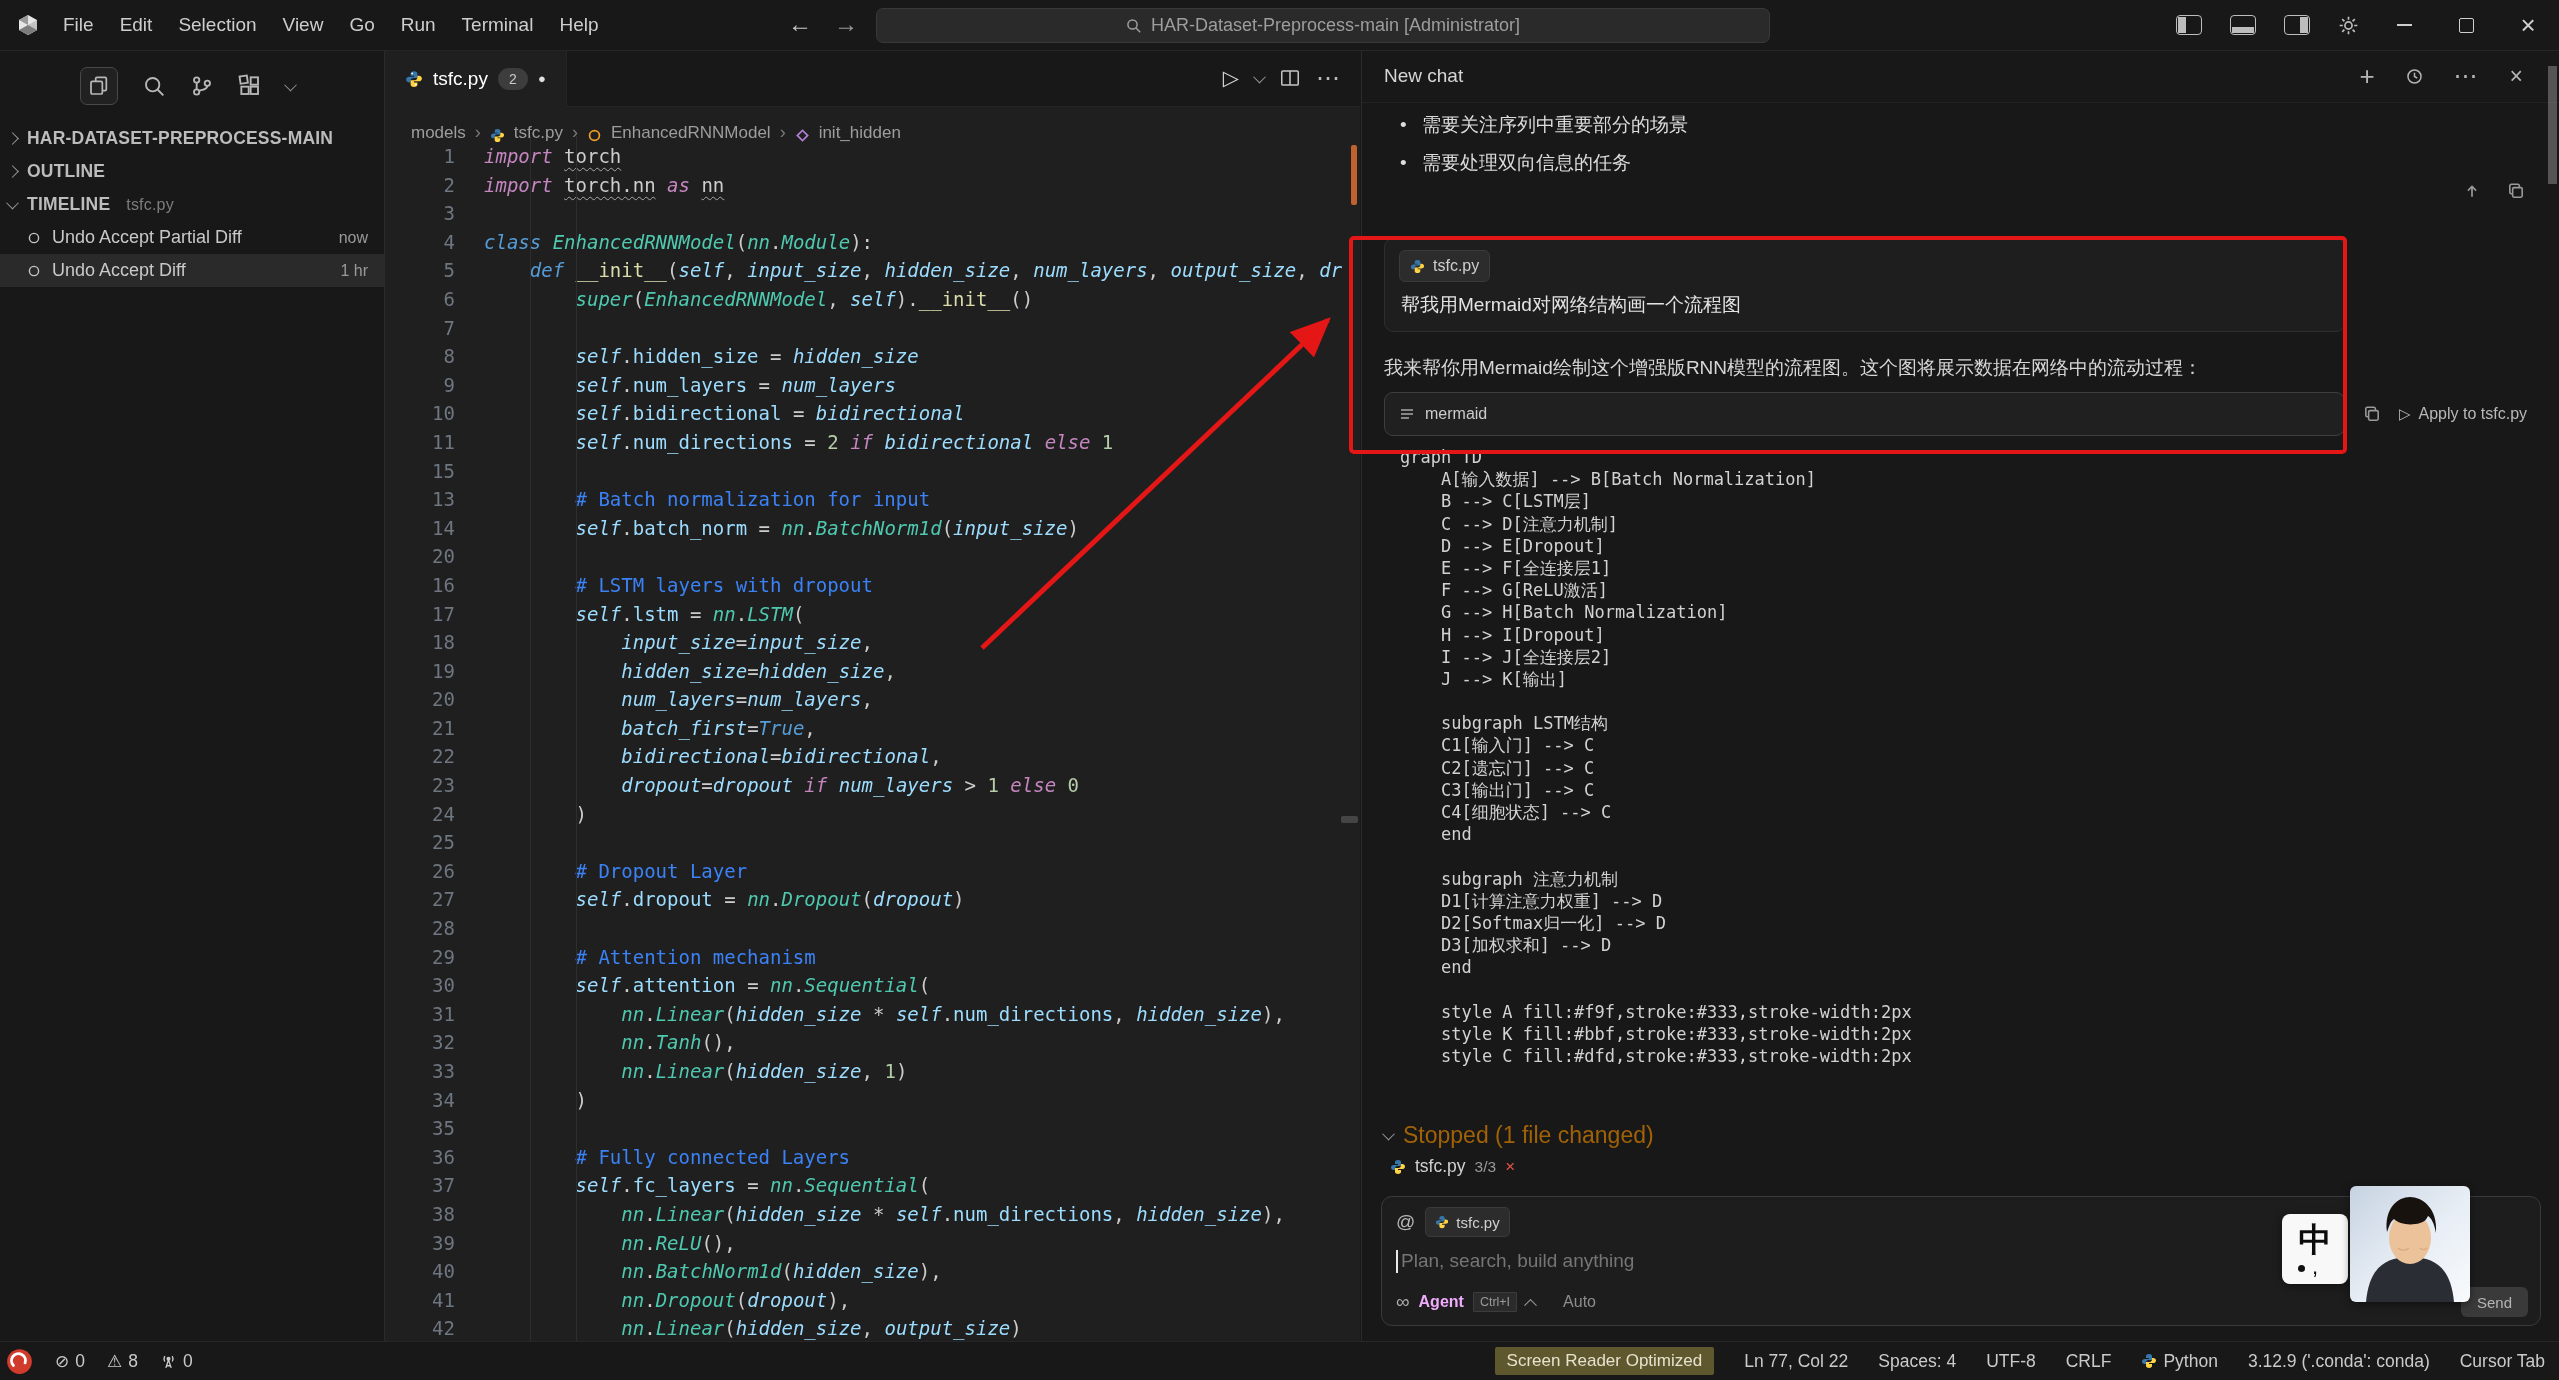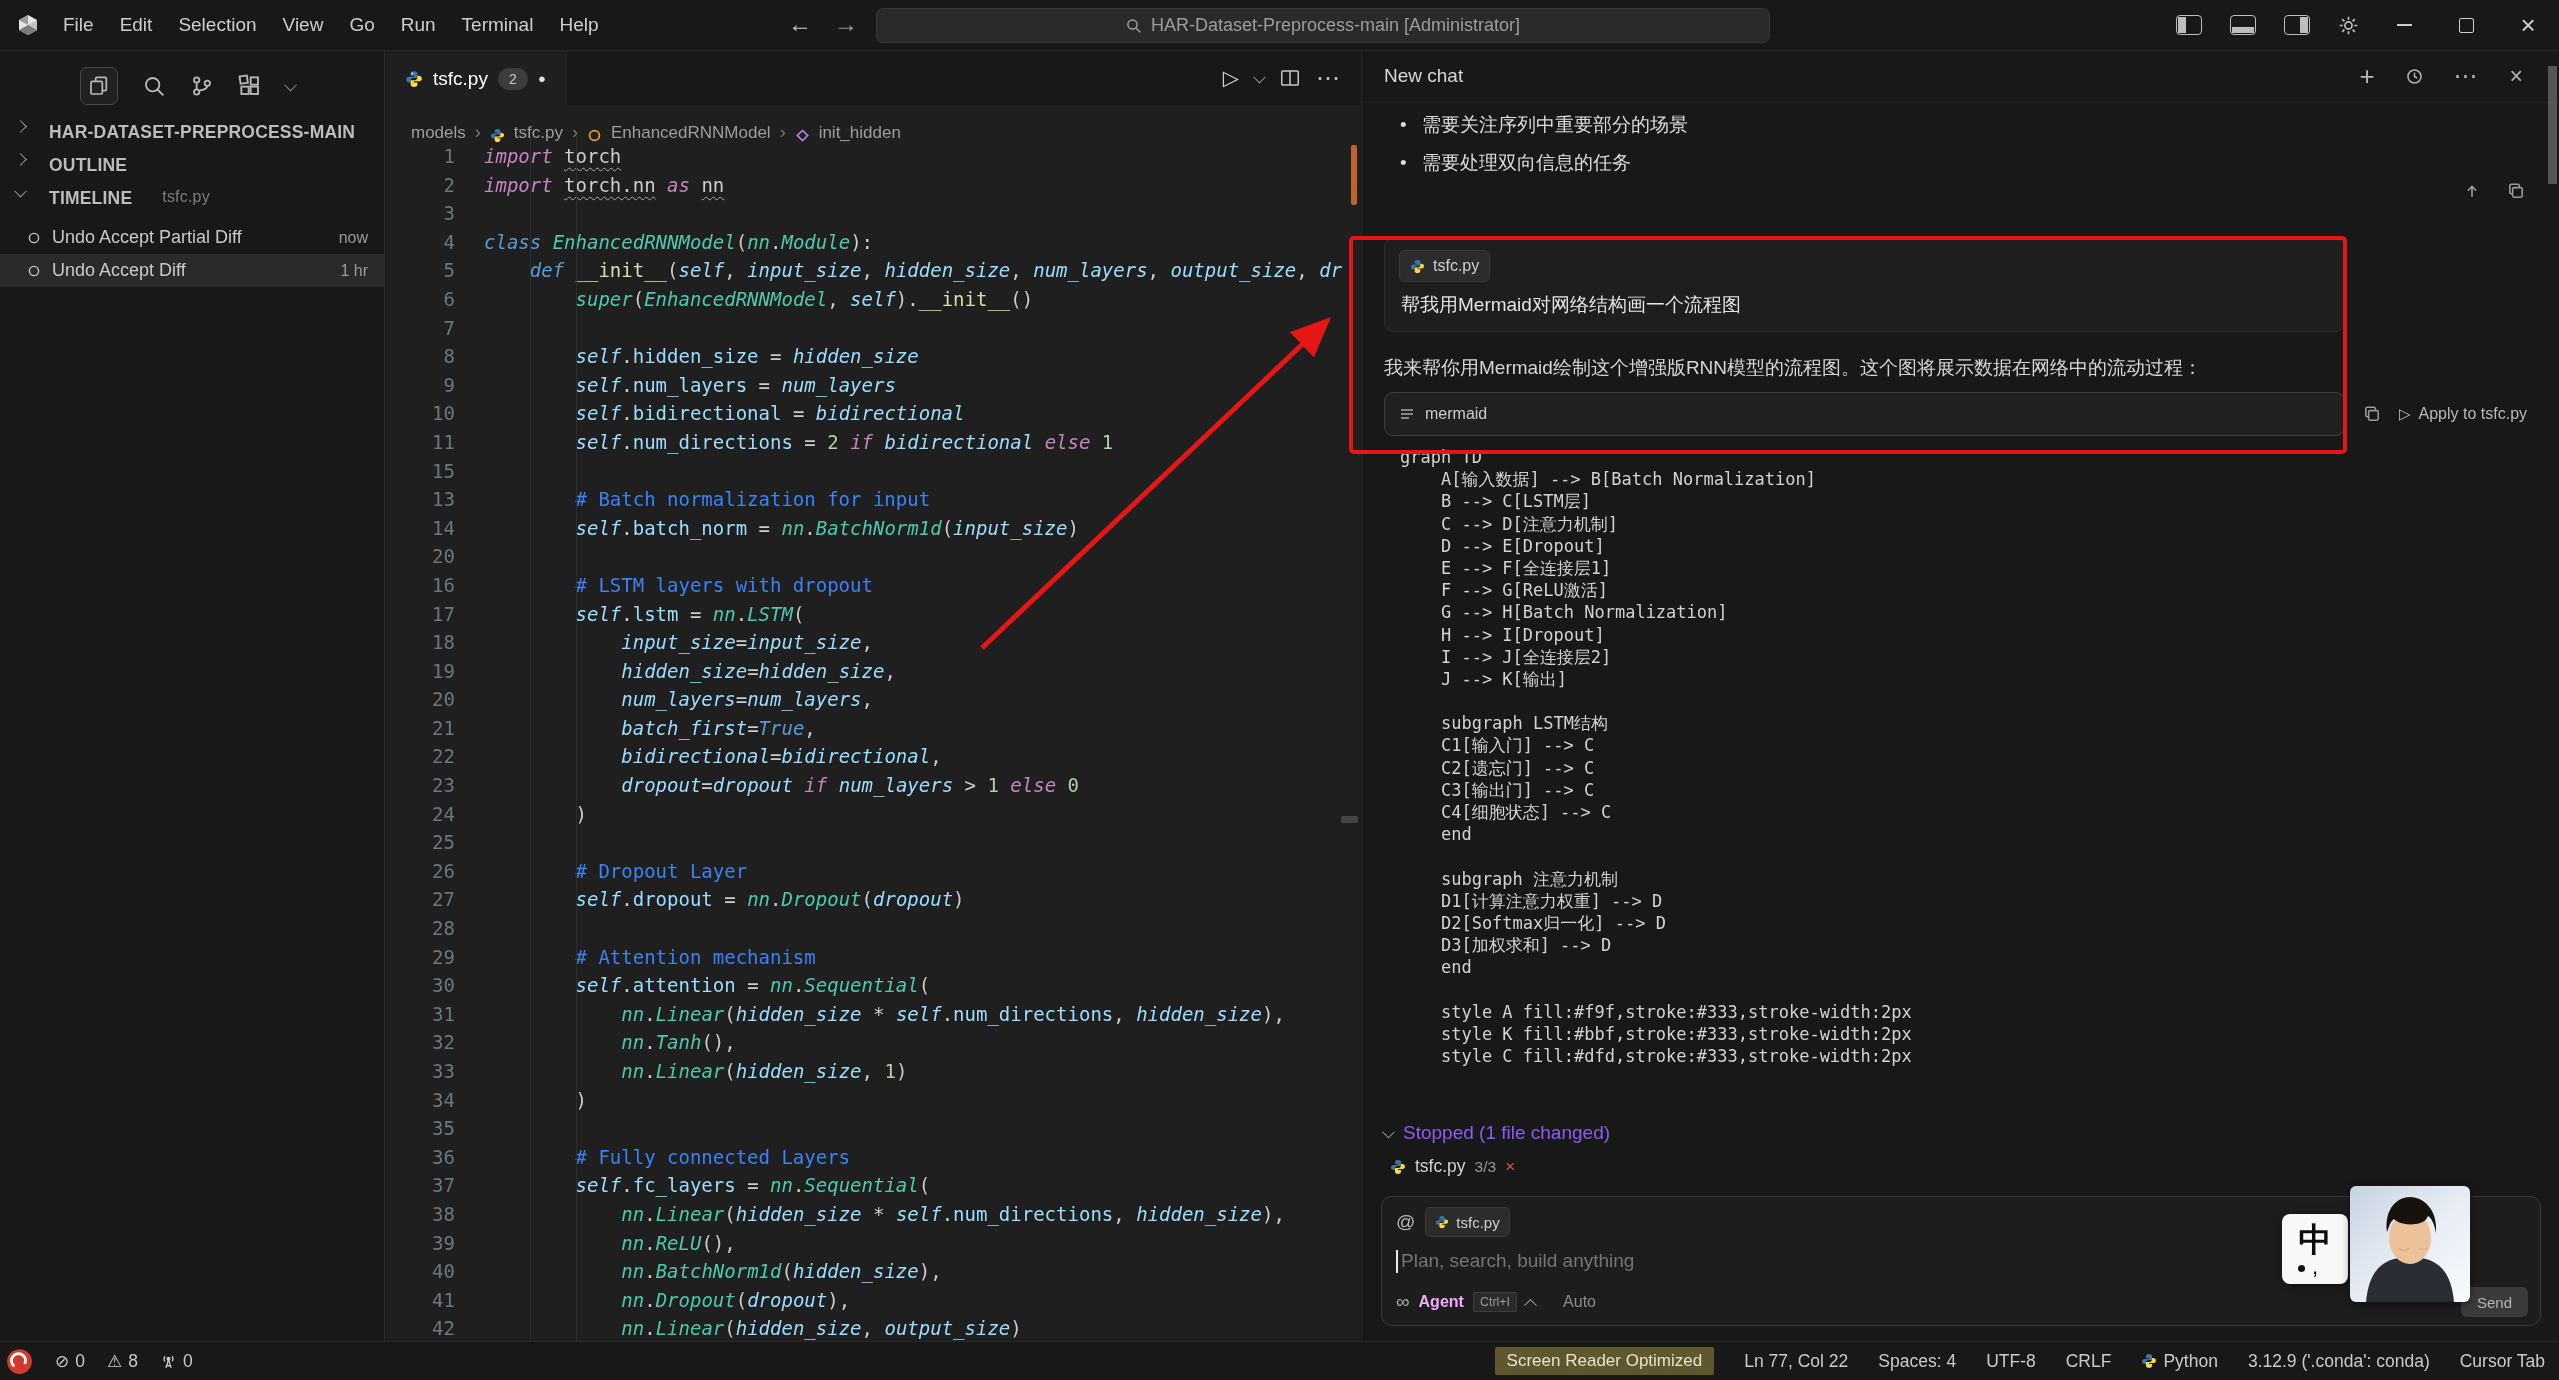--- a/index.html
+++ b/index.html
@@ -30,21 +30,21 @@
   .win-btn{width:62px;height:50px;display:flex;align-items:center;justify-content:center;color:#cfcfcf}
   .win-min i{display:block;width:15px;height:2px;background:#cfcfcf}
   .win-max i{display:block;width:13px;height:13px;border:1.8px solid #cfcfcf;border-radius:2px}
   .win-close{font-size:26px}
 
   
   .sidebar{position:absolute;left:0;top:50px;width:384px;bottom:38px;background:#181818;border-right:1px solid #2b2b2b}
   .side-icons{display:flex;align-items:center;gap:24px;height:72px;padding-left:80px;box-sizing:border-box}
   .s-ic{opacity:.92}
   .s-ic.active{border:1px solid #4e4e4e;border-radius:7px;padding:6px;background:#222}
-  .side-section{height:33px;display:flex;align-items:flex-start;gap:24px;padding-left:16px;font-size:17.5px;font-weight:700;color:#bcbcbc;letter-spacing:.2px}
+  .side-section{height:33px;display:flex;align-items:center;gap:10px;padding-left:8px;font-size:17.5px;font-weight:700;color:#bcbcbc;letter-spacing:.2px}
   .tl-file{font-weight:400;color:#7d7d7d;font-size:16px;margin-left:6px}
   .tl-item{height:33px;display:flex;align-items:center;padding:0 16px 0 26px;font-size:18px;color:#c9c9c9}
   .tl-item .t-label{margin-left:10px}
   .tl-item .t-time{margin-left:auto;color:#9a9a9a;font-size:16px}
   .tl-item.sel{background:rgba(255,255,255,.08)}
 
   
   .editor{position:absolute;left:385px;top:50px;width:975px;bottom:38px;background:#1f1f1f;overflow:hidden}
   .tabbar{height:56px;background:#181818;display:flex;align-items:stretch;border-bottom:1px solid #252525}
   .tab{display:flex;align-items:center;gap:10px;padding:0 20px;background:#1f1f1f;color:#fff;font-size:19px;border-right:1px solid #252525;margin-bottom:-1px}
@@ -87,21 +87,21 @@
   .user-block{position:absolute;top:188px;left:22px;width:961px;box-sizing:border-box;background:#1e1e1e;border:1px solid #2e2e2e;border-radius:9px;padding:11px 14px}
   .file-chip{display:inline-flex;align-items:center;gap:8px;height:30px;padding:0 10px;background:#2c2c2c;border:1px solid #3a3a3a;border-radius:6px;font-size:16px;color:#cfcfcf}
   .user-msg{margin:10px 2px 2px 2px;font-size:19px;color:#e3e3e3}
   .assistant-text{position:absolute;top:304px;left:22px;right:40px;font-size:19px;line-height:28px;color:#d6d6d6}
   .code-head-row{position:absolute;top:342px;left:22px;right:14px;display:flex;align-items:center;gap:18px}
   .code-head{width:961px;height:44px;box-sizing:border-box;border:1px solid #3e3e3e;border-radius:9px;background:#202020;display:flex;align-items:center;gap:10px;padding:12px 14px;font-size:16px;color:#cccccc;flex:none}
   .apply-btn{display:flex;align-items:center;gap:8px;font-size:16px;color:#b8b8b8}
   .apply-btn .play{font-size:15px}
   .chat-code{position:absolute;top:396px;left:38px;right:20px;font-family:"DejaVu Sans Mono",monospace;font-size:17px;line-height:22.2px;color:#d2d2d2}
   .m-line{white-space:pre;height:22.2px}
-  .stopped-row{position:absolute;top:1072px;left:22px;display:flex;align-items:center;gap:10px;font-size:19px;color:#8b5cf6}
+  .stopped-row{position:absolute;top:1072px;left:22px;display:flex;align-items:center;gap:10px;font-size:23px;color:#a16207}
   .chfile-row{position:absolute;top:1106px;left:28px;display:flex;align-items:center;gap:9px;font-size:17.5px;color:#d0d0d0}
   .chfile-prog{color:#9a9a9a;font-size:15.5px}
   .chfile-x{color:#e5534b;font-size:17px}
   .chat-input{position:absolute;top:1146px;left:19px;width:1160px;height:130px;box-sizing:border-box;background:#1d1d1d;border:1px solid #3a3a3a;border-radius:11px;padding:10px 14px}
   .ci-row1{display:flex;align-items:center;gap:10px}
   .at-sign{font-size:19px;color:#b8b8b8}
   .ci-chip{display:inline-flex;align-items:center;gap:7px;height:28px;padding:0 9px;background:#2c2c2c;border:1px solid #3a3a3a;border-radius:5px;font-size:15px;color:#cfcfcf}
   .ci-row2{display:flex;align-items:center;margin-top:9px;height:30px}
   .caret-bar{width:2px;height:23px;background:#e8e8e8;margin-right:3px}
   .placeholder{font-size:19px;color:#757575}

